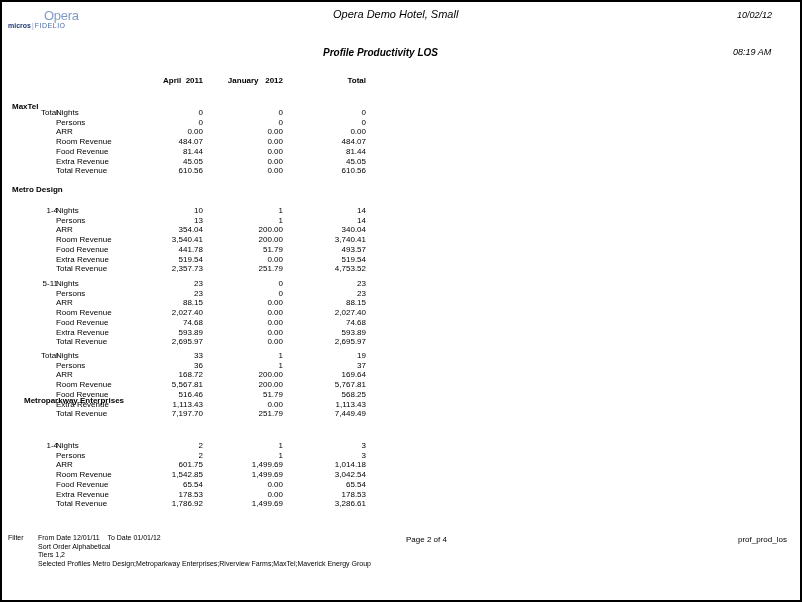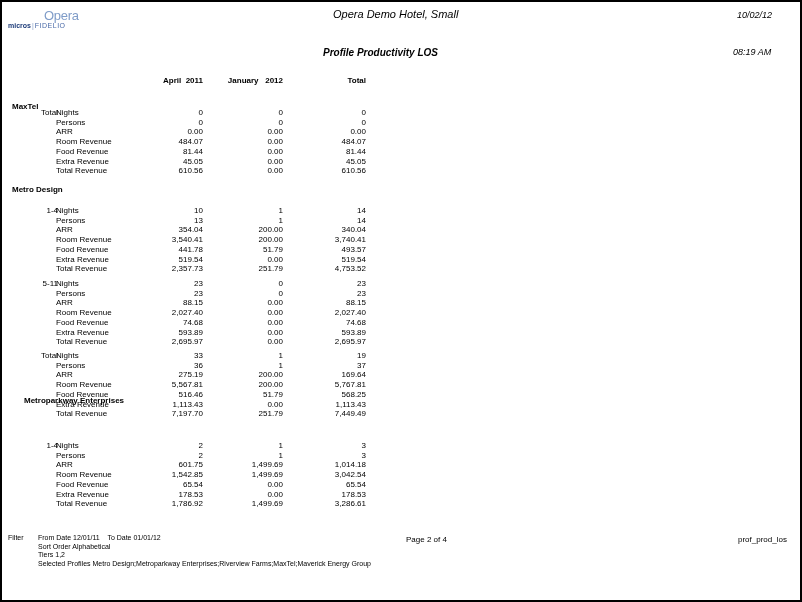--- a/index.html
+++ b/index.html
@@ -188,21 +188,21 @@
       <span class="v v3">19</span>
     </div>
     <div class="row" style="top: 360.7px;">
       <span class="metric">Persons</span>
       <span class="v v1">36</span>
       <span class="v v2">1</span>
       <span class="v v3">37</span>
     </div>
     <div class="row" style="top: 370.4px;">
       <span class="metric">ARR</span>
-      <span class="v v1">275.19</span>
+      <span class="v v1">168.72</span>
       <span class="v v2">200.00</span>
       <span class="v v3">169.64</span>
     </div>
     <div class="row" style="top: 380.1px;">
       <span class="metric">Room Revenue</span>
       <span class="v v1">5,567.81</span>
       <span class="v v2">200.00</span>
       <span class="v v3">5,767.81</span>
     </div>
     <div class="row" style="top: 389.8px;">

